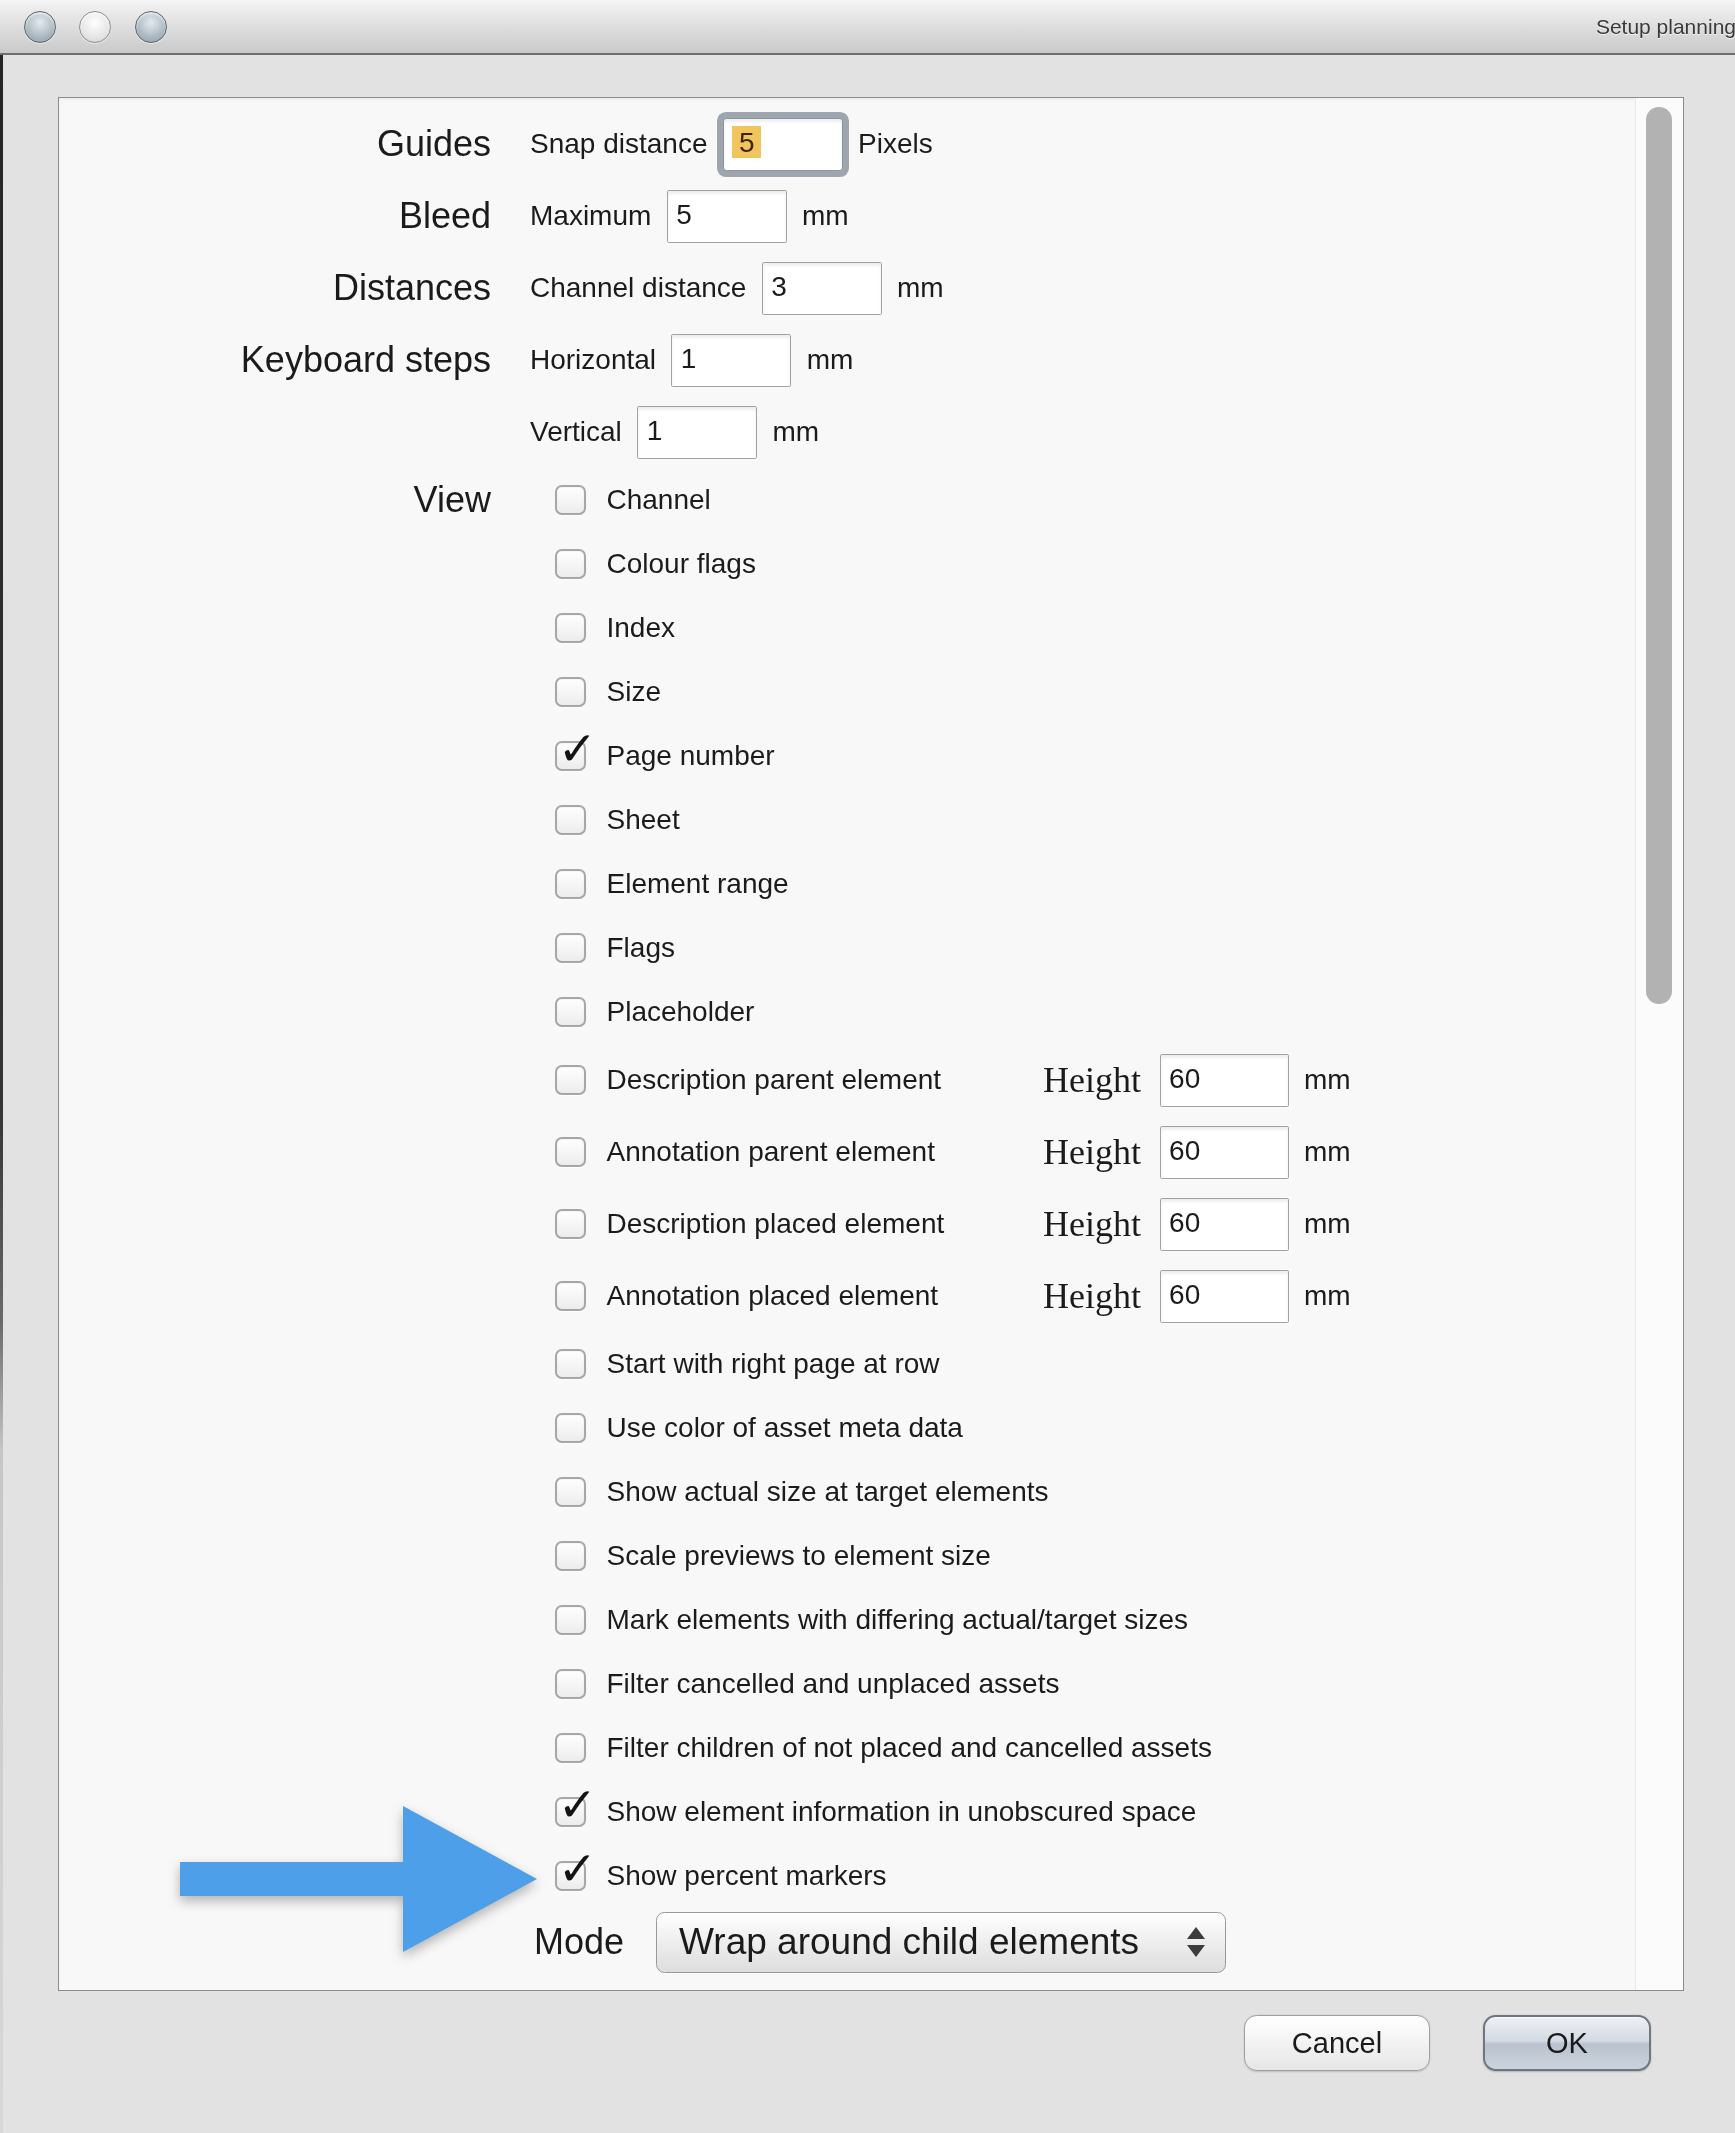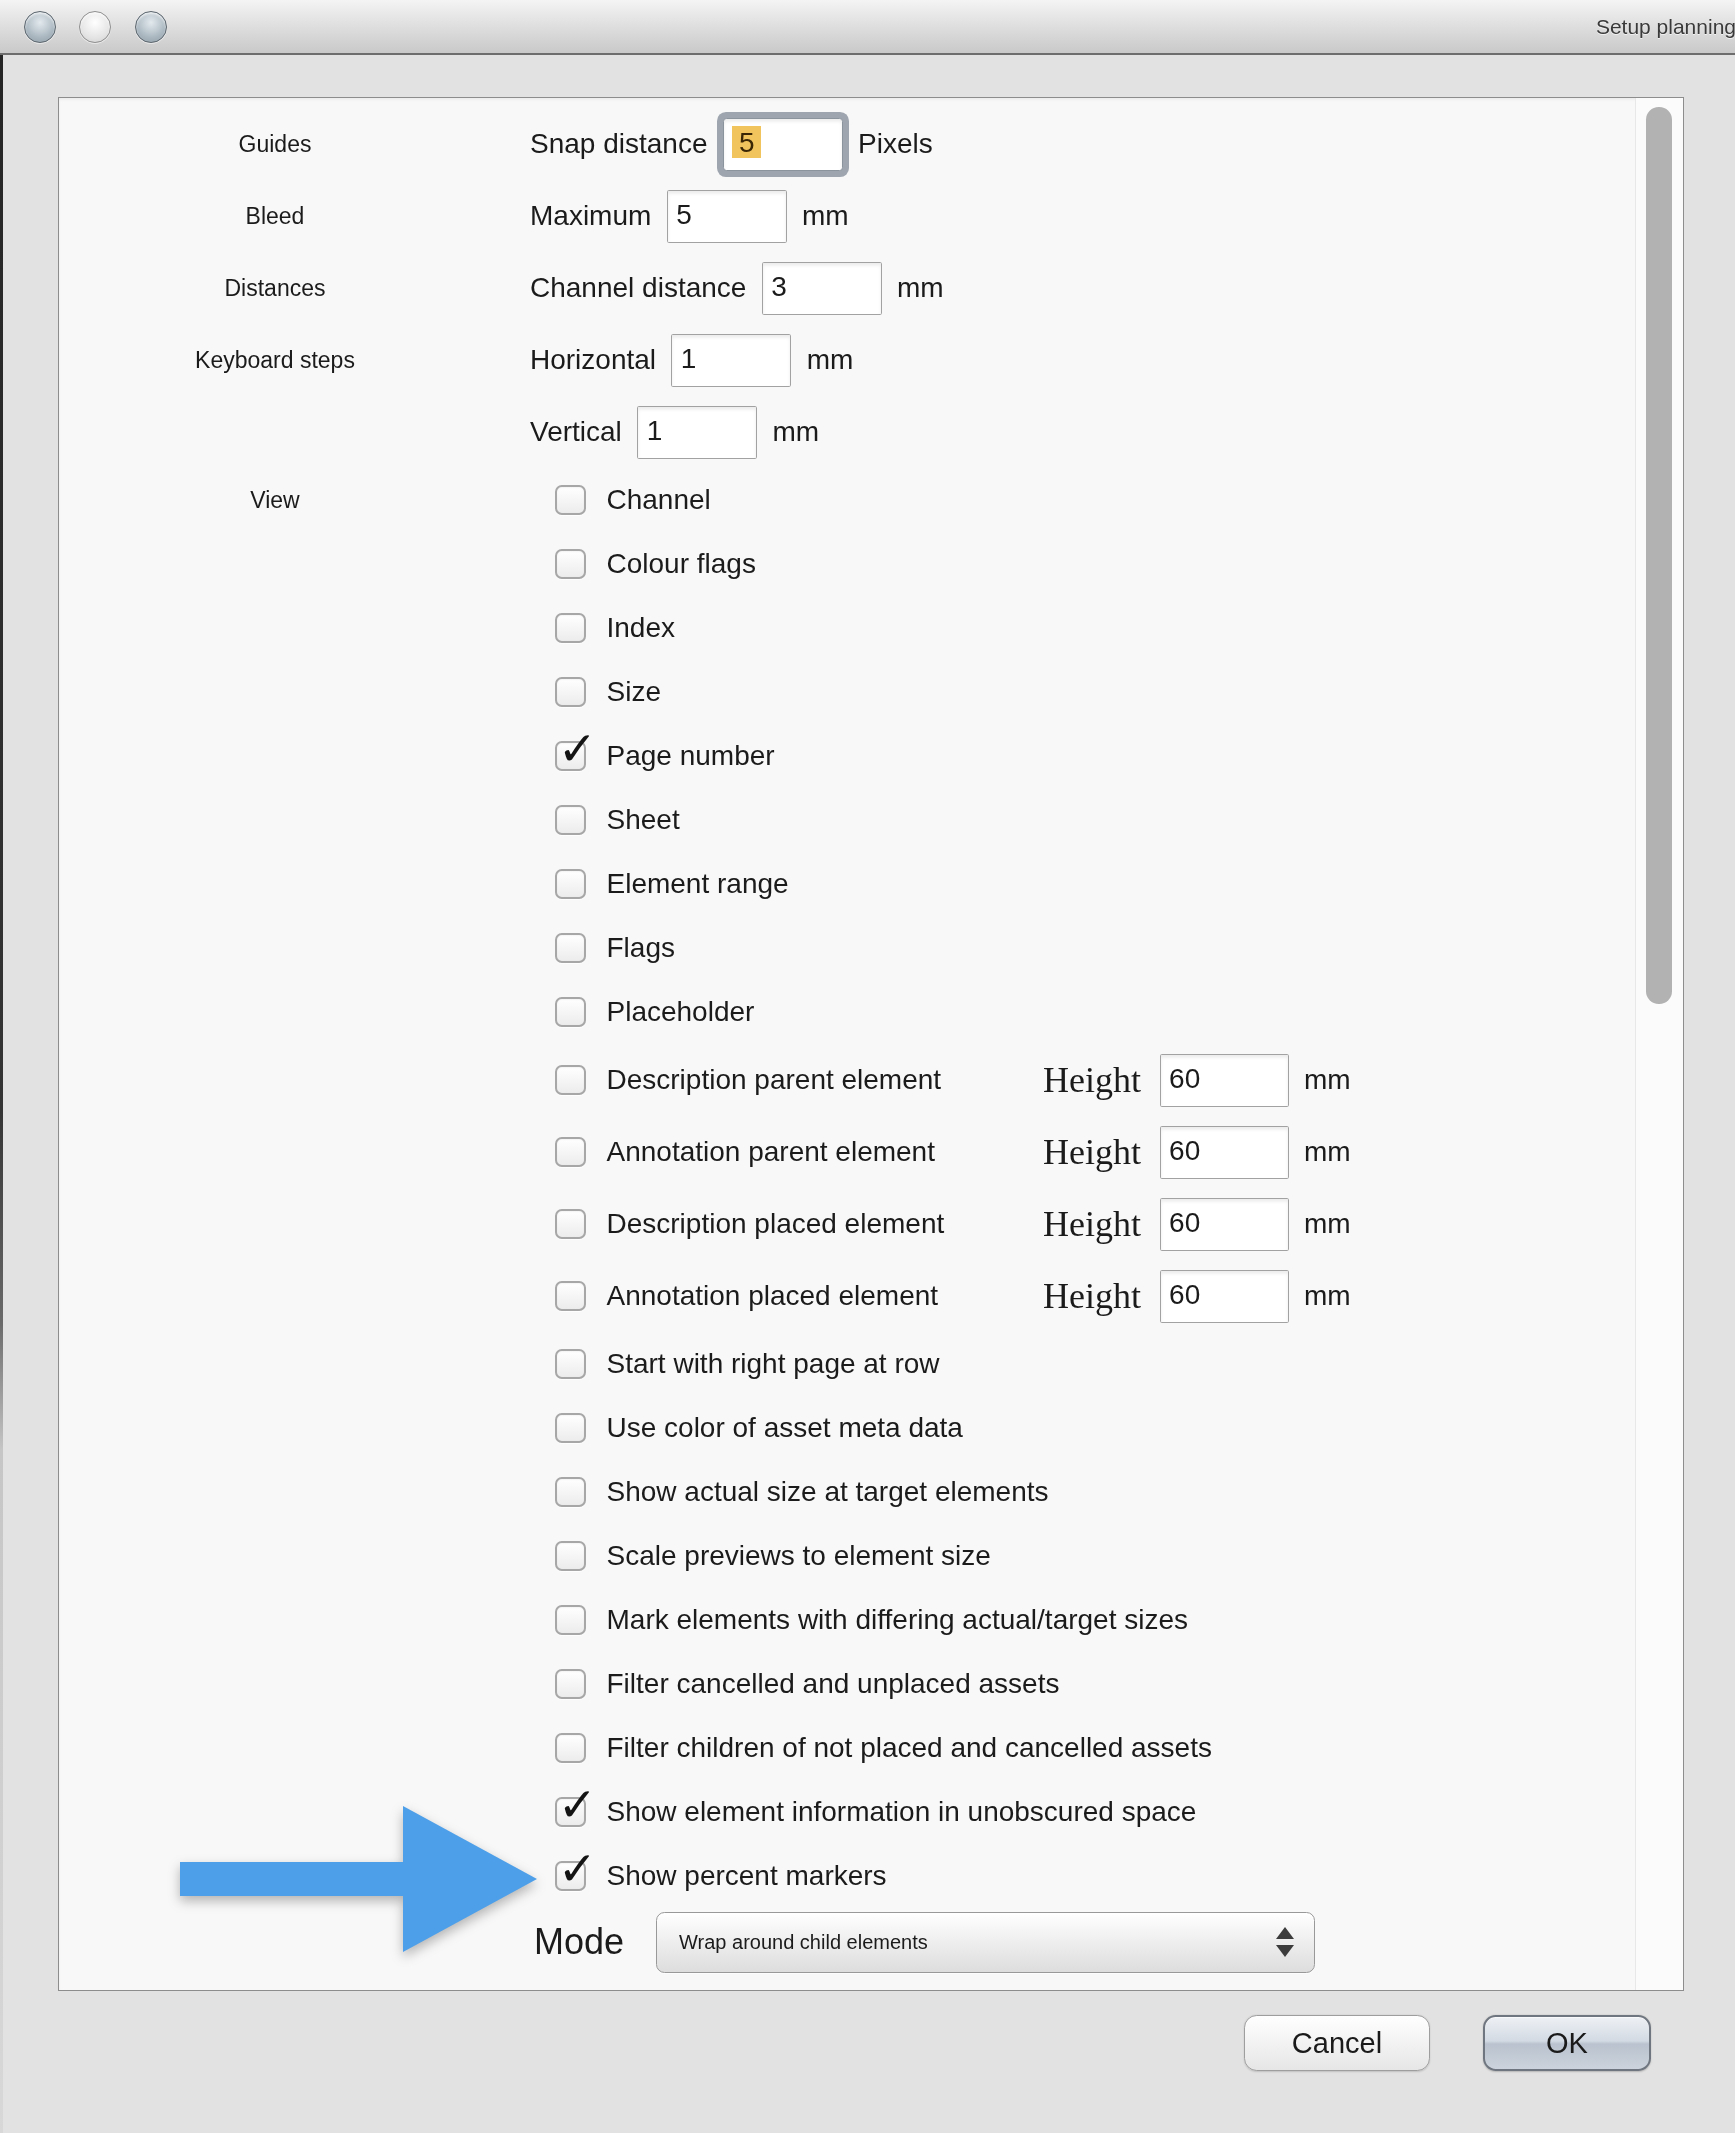--- a/index.html
+++ b/index.html
@@ -29,21 +29,21 @@
   .edge-strip{position:absolute;left:0;top:0;width:3.4px;height:2133px;
     background:linear-gradient(#242424 0%,#343434 52%,#6a6a6a 62%,#c6c6c6 68%,#d8d8d8 100%);}
   
   .panel{
     position:absolute;left:58px;top:97px;width:1626px;height:1894px;
     background:#f8f8f8;border:1.7px solid #8d8d8d;box-sizing:border-box;
     box-shadow:inset 0 1.7px 2.5px rgba(0,0,0,.05);
   }
   #rows{padding-top:10.2px;}
   .frow{height:72px;display:flex;align-items:center;}
-  .rlabel{flex:0 0 432px;text-align:center;font-size:23px;white-space:nowrap;}
+  .rlabel{flex:0 0 432px;text-align:right;font-size:36px;white-space:nowrap;}
   .flabel{margin-left:39px;font-size:28px;white-space:nowrap;}
   .tfield{
     margin-left:15.3px;width:120px;height:53px;box-sizing:border-box;
     background:#ffffff;border:1.7px solid #a2a2a2;border-radius:1.7px;
     font-size:28px;line-height:47px;padding-left:8.5px;
     box-shadow:inset 0 2.5px 3.4px rgba(0,0,0,.08);
     position:relative;white-space:nowrap;
   }
   .tfield.small{width:129px;margin-left:18.6px;}
   .tfield.focused{
@@ -65,25 +65,25 @@
   .check{display:none;position:absolute;left:0.8px;top:-18px;font-size:47px;line-height:1;
     font-weight:700;color:#141414;font-family:"DejaVu Sans",sans-serif;}
   .cb.checked .check{display:block;}
   .clabel{margin-left:21px;font-size:28px;white-space:nowrap;}
   .hgroup{position:absolute;left:984px;display:flex;align-items:center;}
   .hlabel{font-size:36px;font-family:Liberation Serif, serif;}
   
   .mrow{height:68px;display:flex;align-items:center;}
   .mlabel{margin-left:475px;font-size:36px;}
   .popup{
-    margin-left:32px;width:659px;height:61px;box-sizing:border-box;
+    margin-left:32px;width:570px;height:61px;box-sizing:border-box;
     border:1.7px solid #999999;border-radius:8.5px;
     background:linear-gradient(#ffffff,#ececec 55%,#dddddd);
     box-shadow:inset 0 1.7px 0 #ffffff, 0 0.8px 0.8px rgba(255,255,255,.8);
-    display:flex;align-items:center;padding-left:22px;font-size:20px;position:relative;
+    display:flex;align-items:center;padding-left:22px;font-size:37px;position:relative;
     white-space:nowrap;
   }
   .stepper{position:absolute;right:20.3px;top:50%;transform:translateY(-50%);
     display:flex;flex-direction:column;gap:6px;}
   .tri{width:0;height:0;border-left:9.3px solid transparent;border-right:9.3px solid transparent;}
   .tri.up{border-bottom:12.7px solid #3c3c3c;}
   .tri.down{border-top:12.7px solid #3c3c3c;}
   
   .sbtrack{position:absolute;top:0;right:0;bottom:0;width:47px;
     background:#fbfbfb;border-left:0.8px solid #e8e8e8;}

